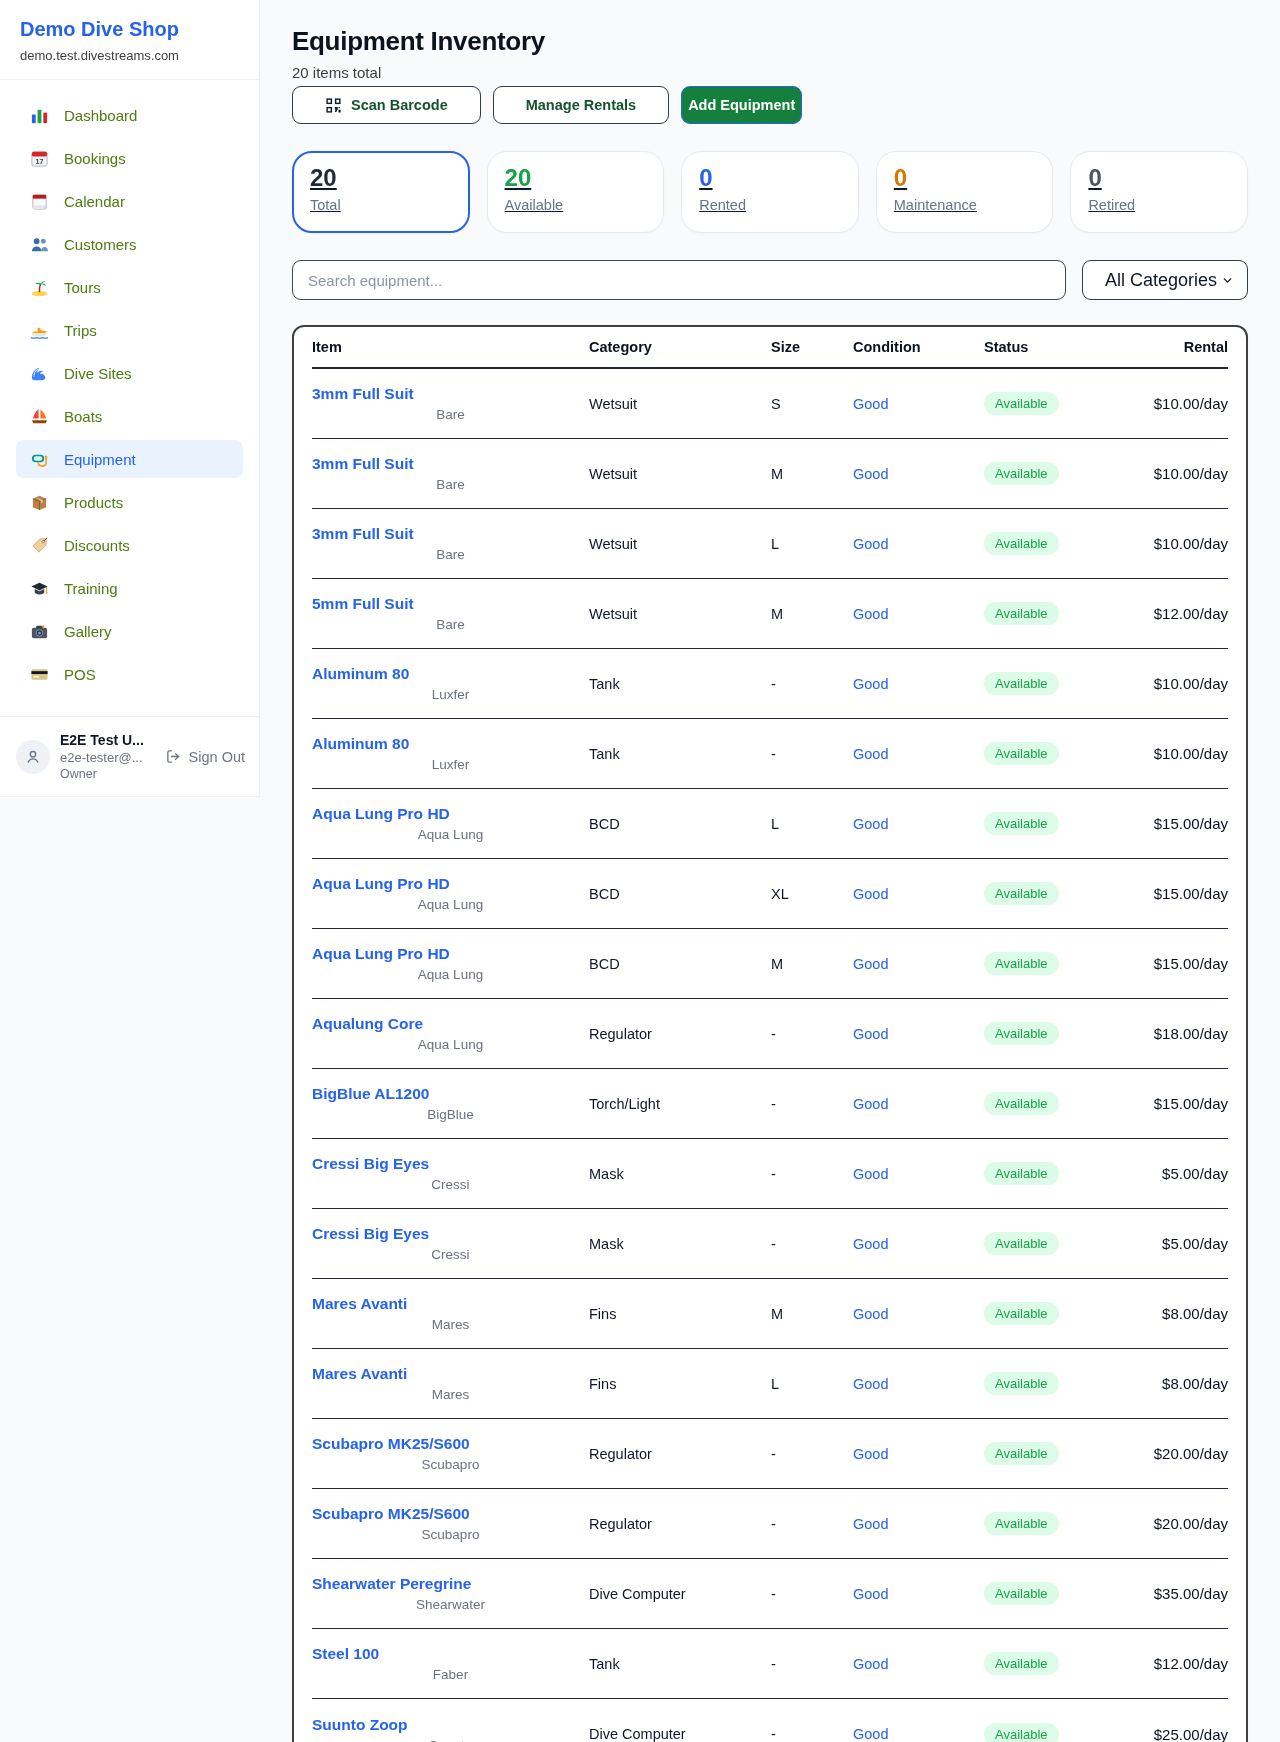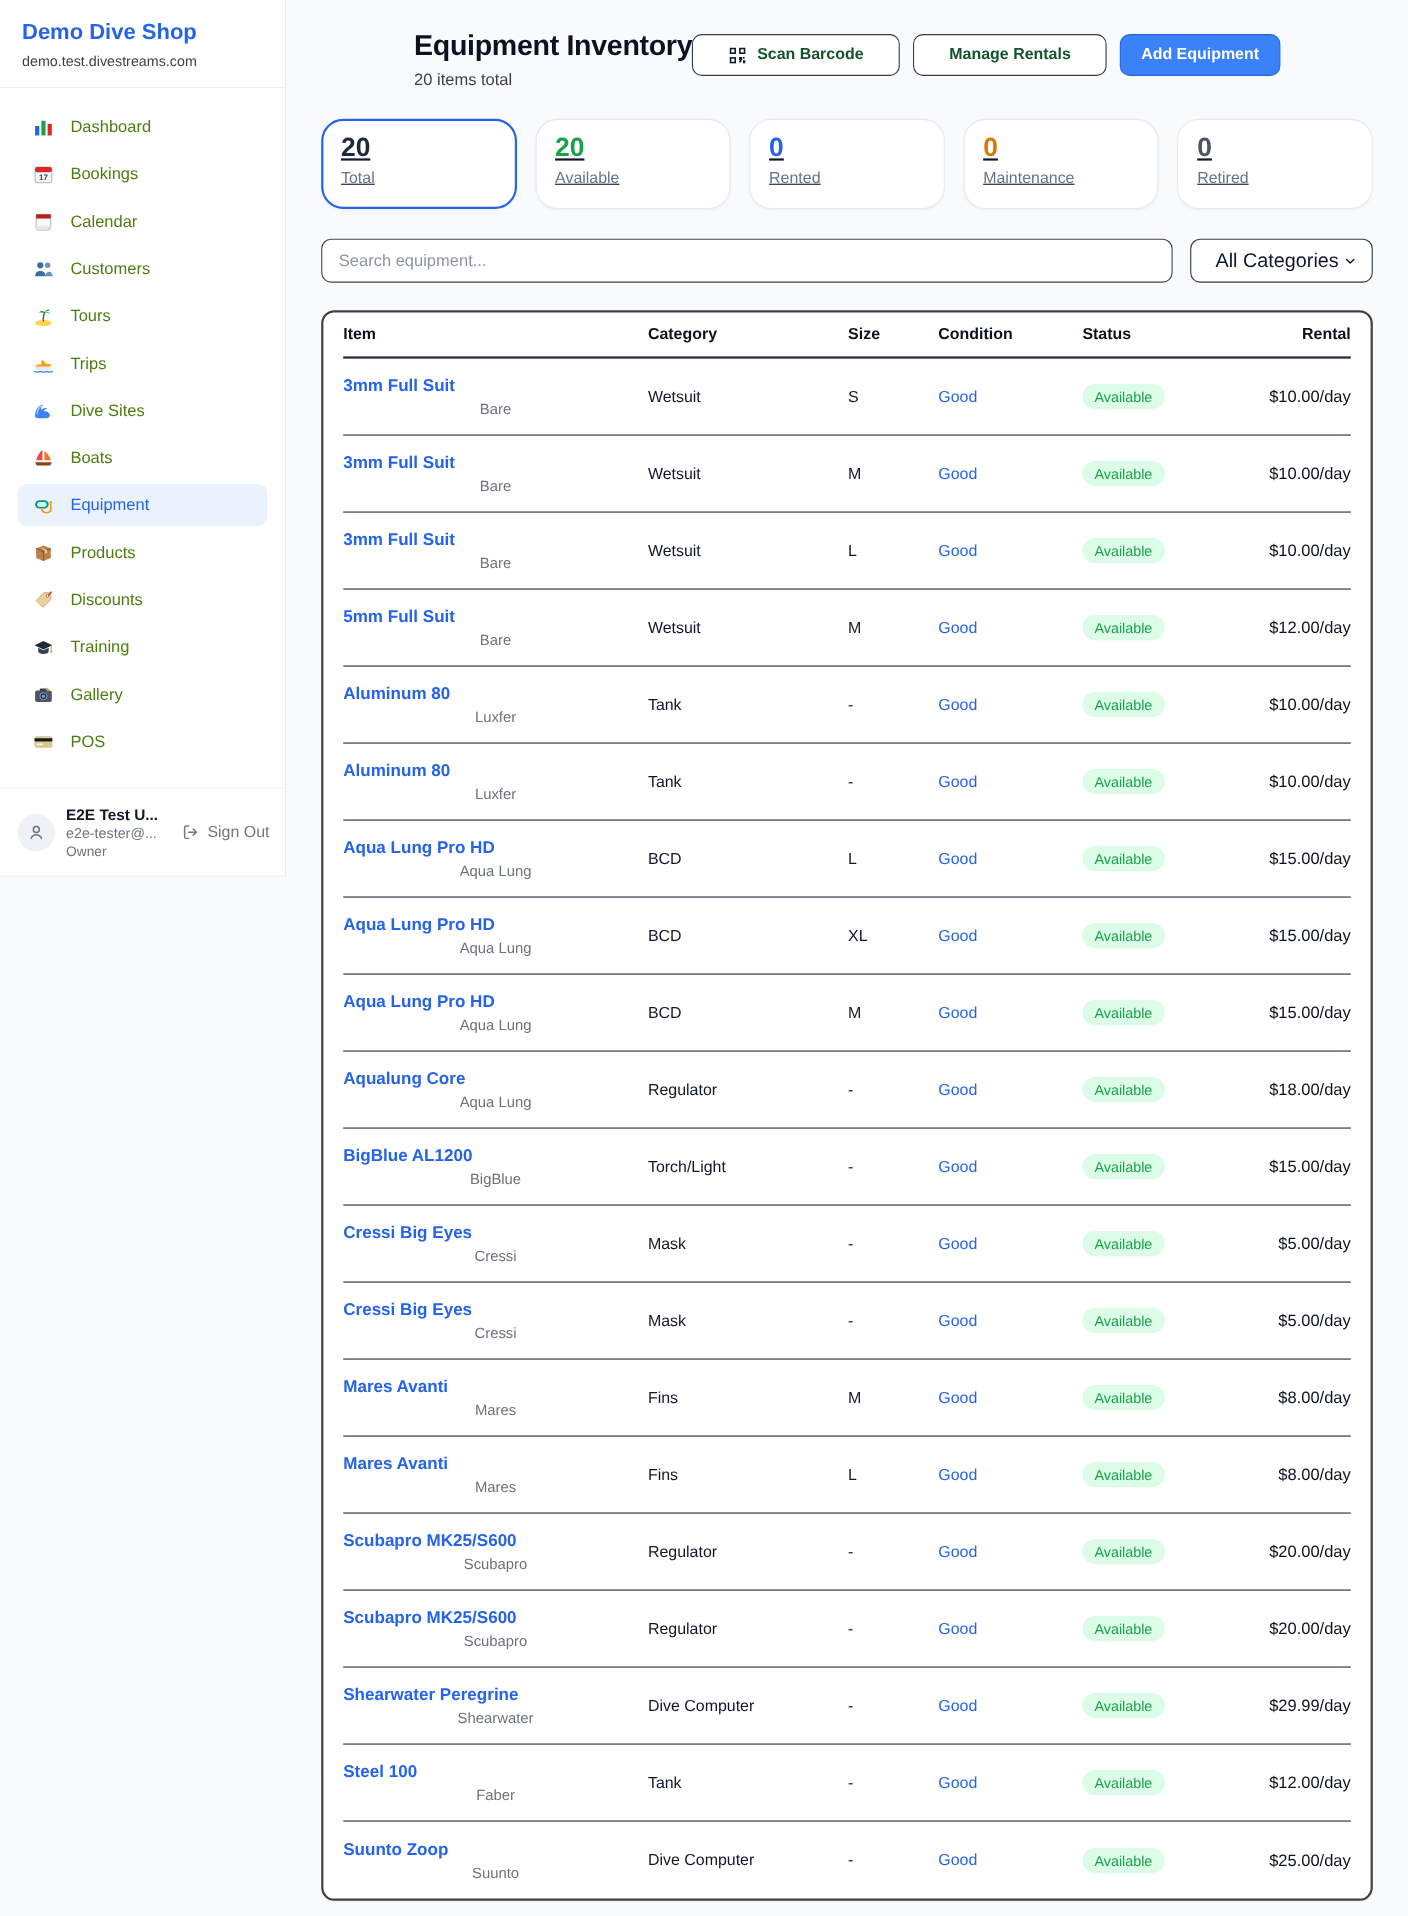--- a/index.html
+++ b/index.html
@@ -44,31 +44,31 @@
     display:flex; align-items:center; justify-content:center; flex:0 0 34px;
   }
   .user-meta { flex:1; min-width:0; }
   .user-name { font-size:14px; font-weight:700; color:#111827; white-space:nowrap; }
   .user-email { font-size:13px; color:#6b7280; margin-top:2px; white-space:nowrap; }
   .user-role { font-size:12.5px; color:#6b7280; margin-top:2px; }
   .signout { display:flex; align-items:center; gap:7px; color:#6f7886; font-size:14.5px; cursor:pointer; white-space:nowrap; }
 
   
   main { flex:1; padding:26px 32px 18px; min-width:0; }
-  .page-head { display:flex; justify-content:center; align-items:flex-start; }
+  .page-head { display:flex; justify-content:flex-start; align-items:flex-start;flex-direction:column; }
   .page-title { font-size:26px; font-weight:800; color:#0b1220; margin:0; letter-spacing:-.3px; }
   .page-subtitle { font-size:15px; color:#404040; margin-top:7px; }
   .actions { display:flex; gap:12px; margin-top:5px; }
   .btn {
     height:38px; padding:0 32px; border-radius:9px;
     border:1px solid #303c50; background:#fff;
     font-family:inherit; font-size:14.5px; font-weight:600; color:#14532d;
     display:inline-flex; align-items:center; gap:9px; cursor:pointer;
   }
-  .btn-primary { background:#3b82f6; border-color:#2563eb; color:#fff; font-weight:700; padding:0 18px; }
+  .btn-primary { background:#15803d; border-color:#2563eb; color:#fff; font-weight:700; padding:0 6px; }
 
   .stats { display:flex; gap:17px; margin-top:27px; }
   .stat {
     flex:1; height:82px; background:#fff;
     border:1px solid #e6e9ef; border-radius:20px;
     padding:13px 17px; cursor:pointer;
     box-shadow:0 1px 2px rgba(16,24,40,.03);
     text-decoration:underline;
   }
   .stat.active { border:2px solid #2563eb; padding:12px 16px; }
@@ -553,21 +553,21 @@
   </div>
           <div class="trow">
     <div>
       <div class="item-name">Shearwater Peregrine</div>
       <div class="item-brand">Shearwater</div>
     </div>
     <div class="cell">Dive Computer</div>
     <div class="cell">-</div>
     <div><span class="cond-link">Good</span></div>
     <div><span class="badge">Available</span></div>
-    <div class="col-rental price">$29.99/day</div>
+    <div class="col-rental price">$35.00/day</div>
   </div>
           <div class="trow">
     <div>
       <div class="item-name">Steel 100</div>
       <div class="item-brand">Faber</div>
     </div>
     <div class="cell">Tank</div>
     <div class="cell">-</div>
     <div><span class="cond-link">Good</span></div>
     <div><span class="badge">Available</span></div>

